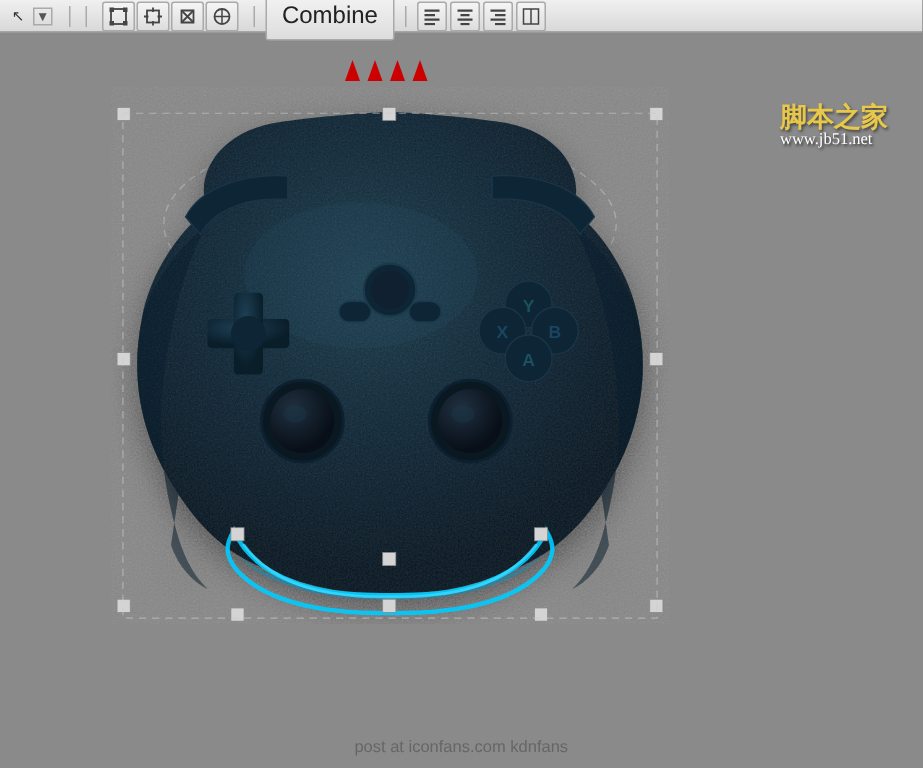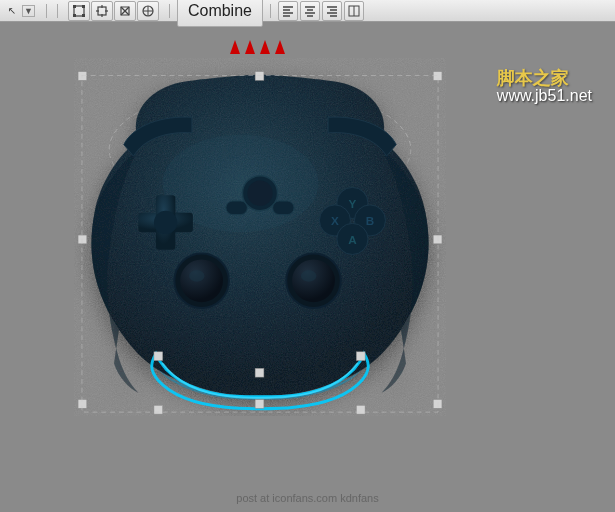--- a/index.html
+++ b/index.html
@@ -174,23 +174,24 @@
     .watermark-tr-line1 {
       font-size: 18px;
       font-weight: bold;
       color: #e8c84a;
       font-family: 'SimHei', Arial, sans-serif;
       text-shadow: 1px 1px 2px rgba(0,0,0,0.5);
       line-height: 1;
     }
 
     .watermark-tr-line2 {
-      font-size: 16px;
+      font-size: 11px;
       color: #fff;
       text-shadow: 1px 1px 2px rgba(0,0,0,0.7);
+      font-family: Liberation Serif, serif;
     }
 
     
     #controller-svg {
       width: 470px;
       height: 360px;
     }
 
     
     .toolbar-combos {

